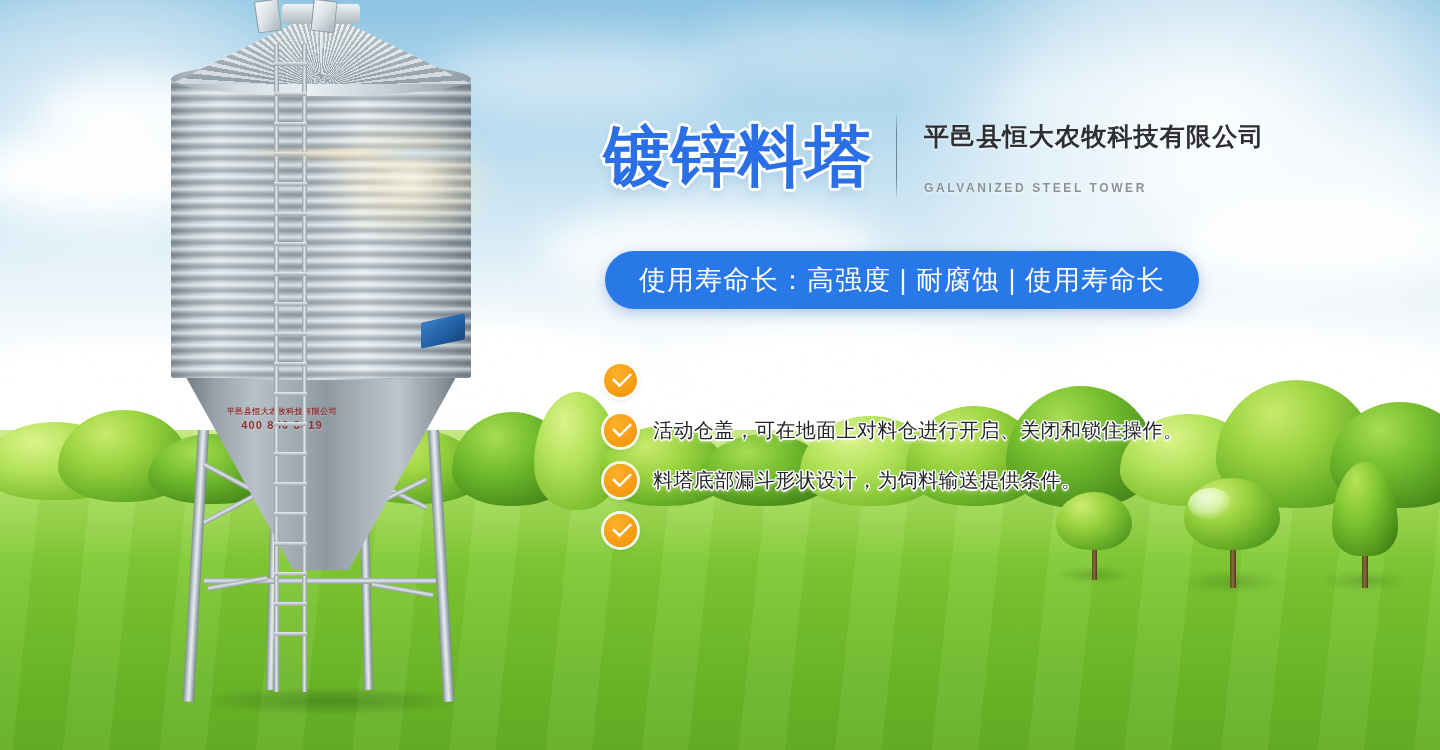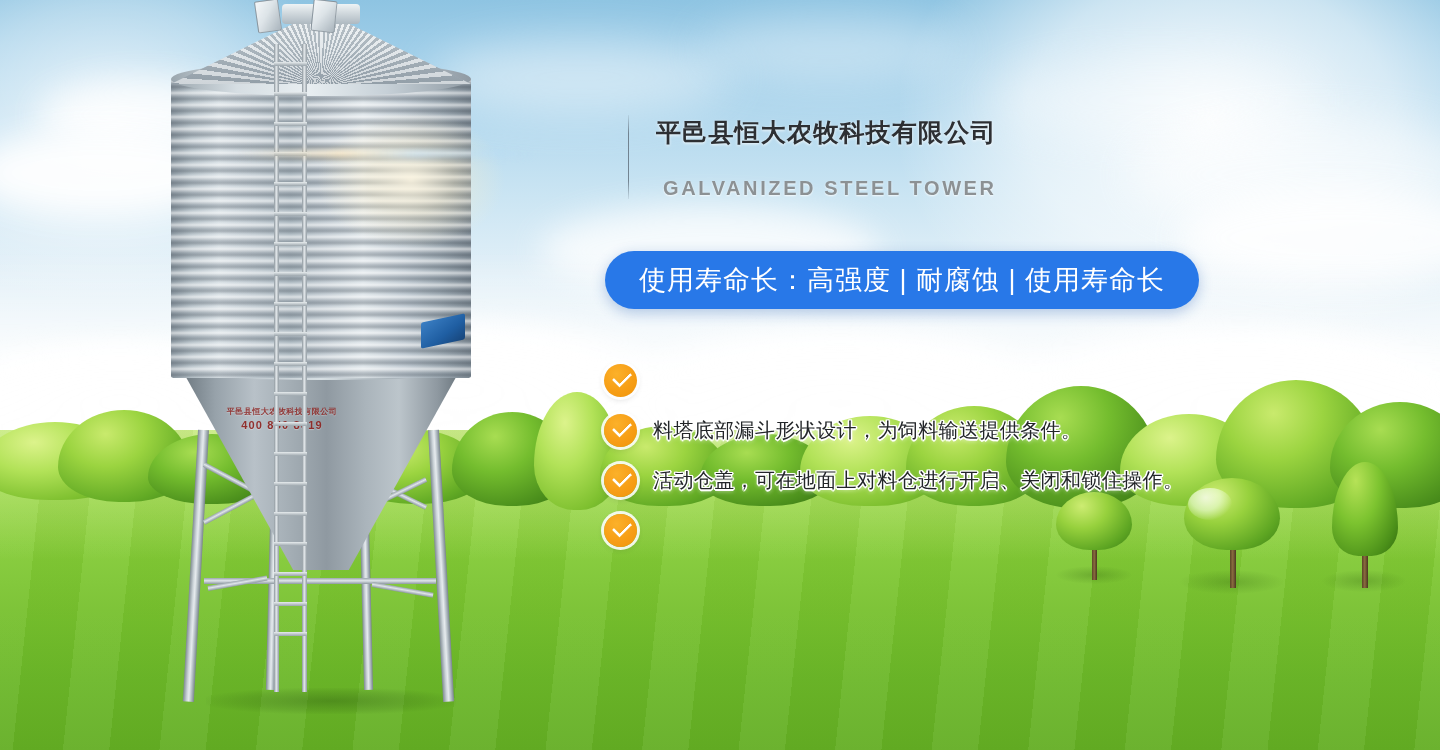--- a/index.html
+++ b/index.html
@@ -264,24 +264,23 @@
     margin: 0 27px 0 24px;
   }
   .title-side { display: flex; flex-direction: column; justify-content: center; padding-top: 2px; }
   .company-name {
     font-size: 25px; font-weight: bold; color: #2d2f33;
     letter-spacing: 1.2px; white-space: nowrap;
     text-shadow: 0 1px 3px rgba(255,255,255,0.85);
   }
   .company-en {
     margin-top: 28px;
-    font-size: 20px; font-weight: bold; color: #8c9194;
+    font-size: 12px; font-weight: bold; color: #8c9194;
     letter-spacing: 2.6px; white-space: nowrap;
     text-shadow: 0 1px 2px rgba(255,255,255,0.8);
-    text-align: right;
   }
 
   
   .advantage-pill {
     position: absolute; left: 1px; top: 251px;
     height: 58px;
     display: flex; align-items: center;
     padding: 0 34px;
     background: #2878e8;
     border-radius: 29px;
@@ -445,42 +444,43 @@
     <div class="rung" style="left:188px; top:602px; width:33px;"></div>
     <div class="rung" style="left:188px; top:632px; width:33px;"></div>
 
     <div class="sun-flare"></div>
     <div class="sun-streak"></div>
   </div>
 
   <div class="content">
 
     <div class="title-row">
+      <div class="main-title">镀锌料塔</div>
       <div class="title-divider"></div>
       <div class="title-side">
         <div class="company-name">平邑县恒大农牧科技有限公司</div>
         <div class="company-en">GALVANIZED STEEL TOWER</div>
       </div>
     </div>
 
     <div class="advantage-pill">
       <span class="txt">使用寿命长：高强度 | 耐腐蚀 | 使用寿命长</span>
     </div>
 
     <div class="bullets">
       <div class="bullet">
         <span class="check-icon"></span>
+      </div>
+      <div class="bullet">
+        <span class="check-icon"></span>
+        <span class="bullet-text">活动仓盖，可在地面上对料仓进行开启、关闭和锁住操作。</span>
       </div>
       <div class="bullet">
         <span class="check-icon"></span>
         <span class="bullet-text">料塔底部漏斗形状设计，为饲料输送提供条件。</span>
       </div>
       <div class="bullet">
         <span class="check-icon"></span>
-        <span class="bullet-text">活动仓盖，可在地面上对料仓进行开启、关闭和锁住操作。</span>
-      </div>
-      <div class="bullet">
-        <span class="check-icon"></span>
       </div>
     </div>
 
   </div>
 </div>
 
 </body></html>

